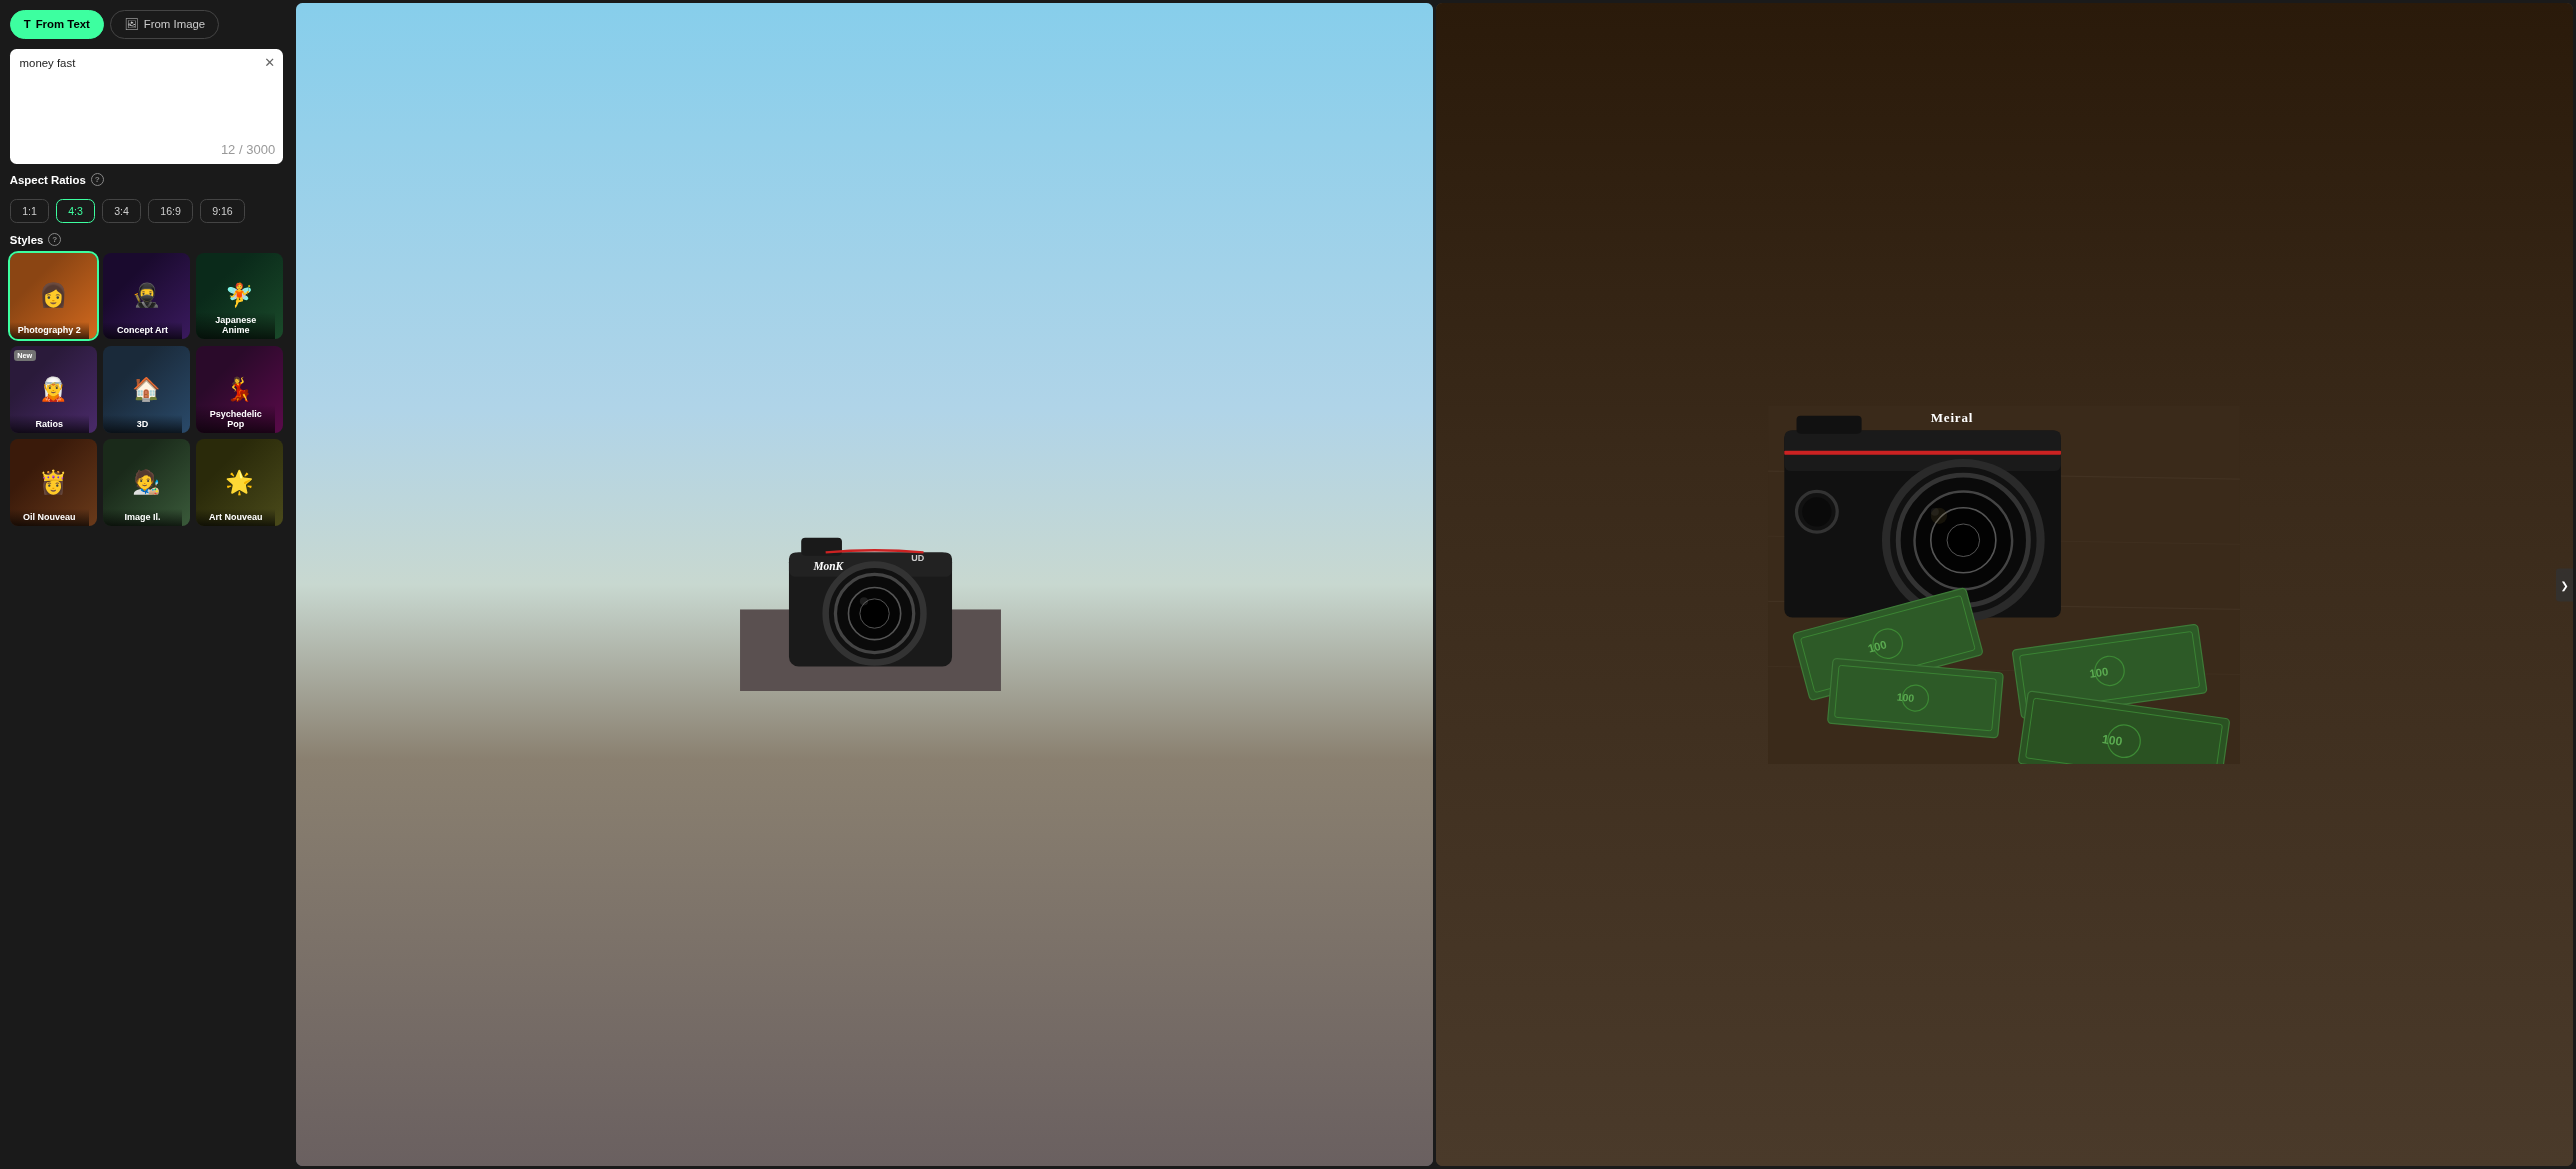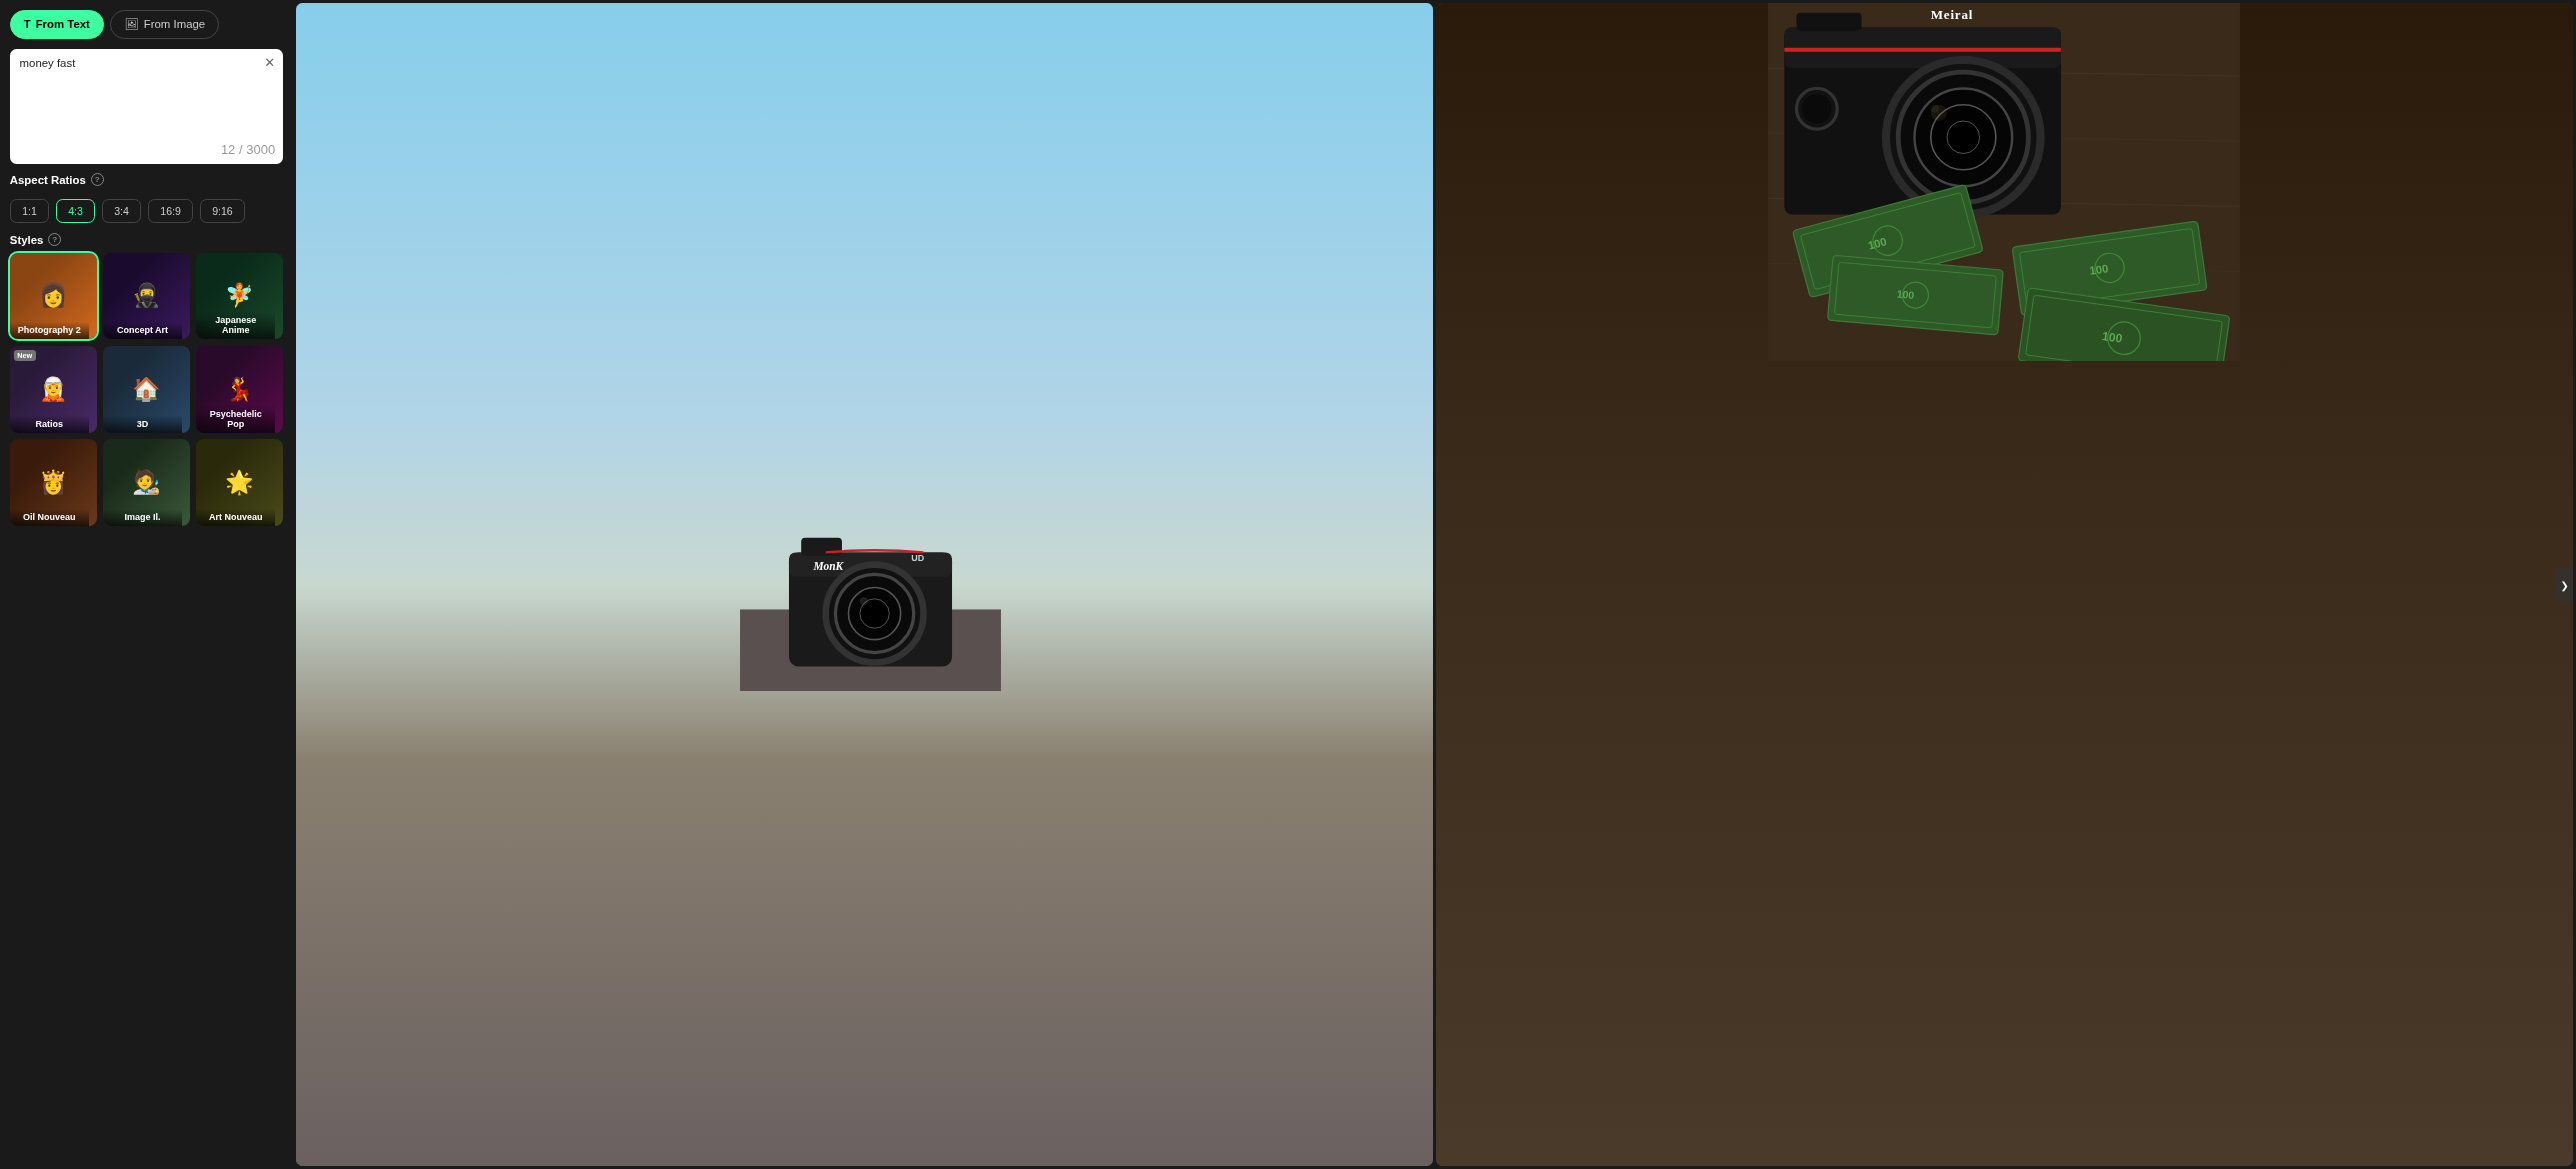--- a/index.html
+++ b/index.html
@@ -234,21 +234,21 @@
       position: relative;
       padding-left: 12px;
     }
 
     
     .money-scene {
       width: 100%;
       height: 100%;
       background: linear-gradient(180deg, #2a1a0a 0%, #3a2a1a 40%, #4a3a2a 100%);
       display: flex;
-      align-items: flex-start;
+      align-items: center;
       justify-content: center;
       position: relative;
       overflow: hidden;
     }
 
     
     .sidebar::-webkit-scrollbar { width: 3.3px; }
     .sidebar::-webkit-scrollbar-track { background: transparent; }
     .sidebar::-webkit-scrollbar-thumb { background: #444; border-radius: 3.3px; }
 

